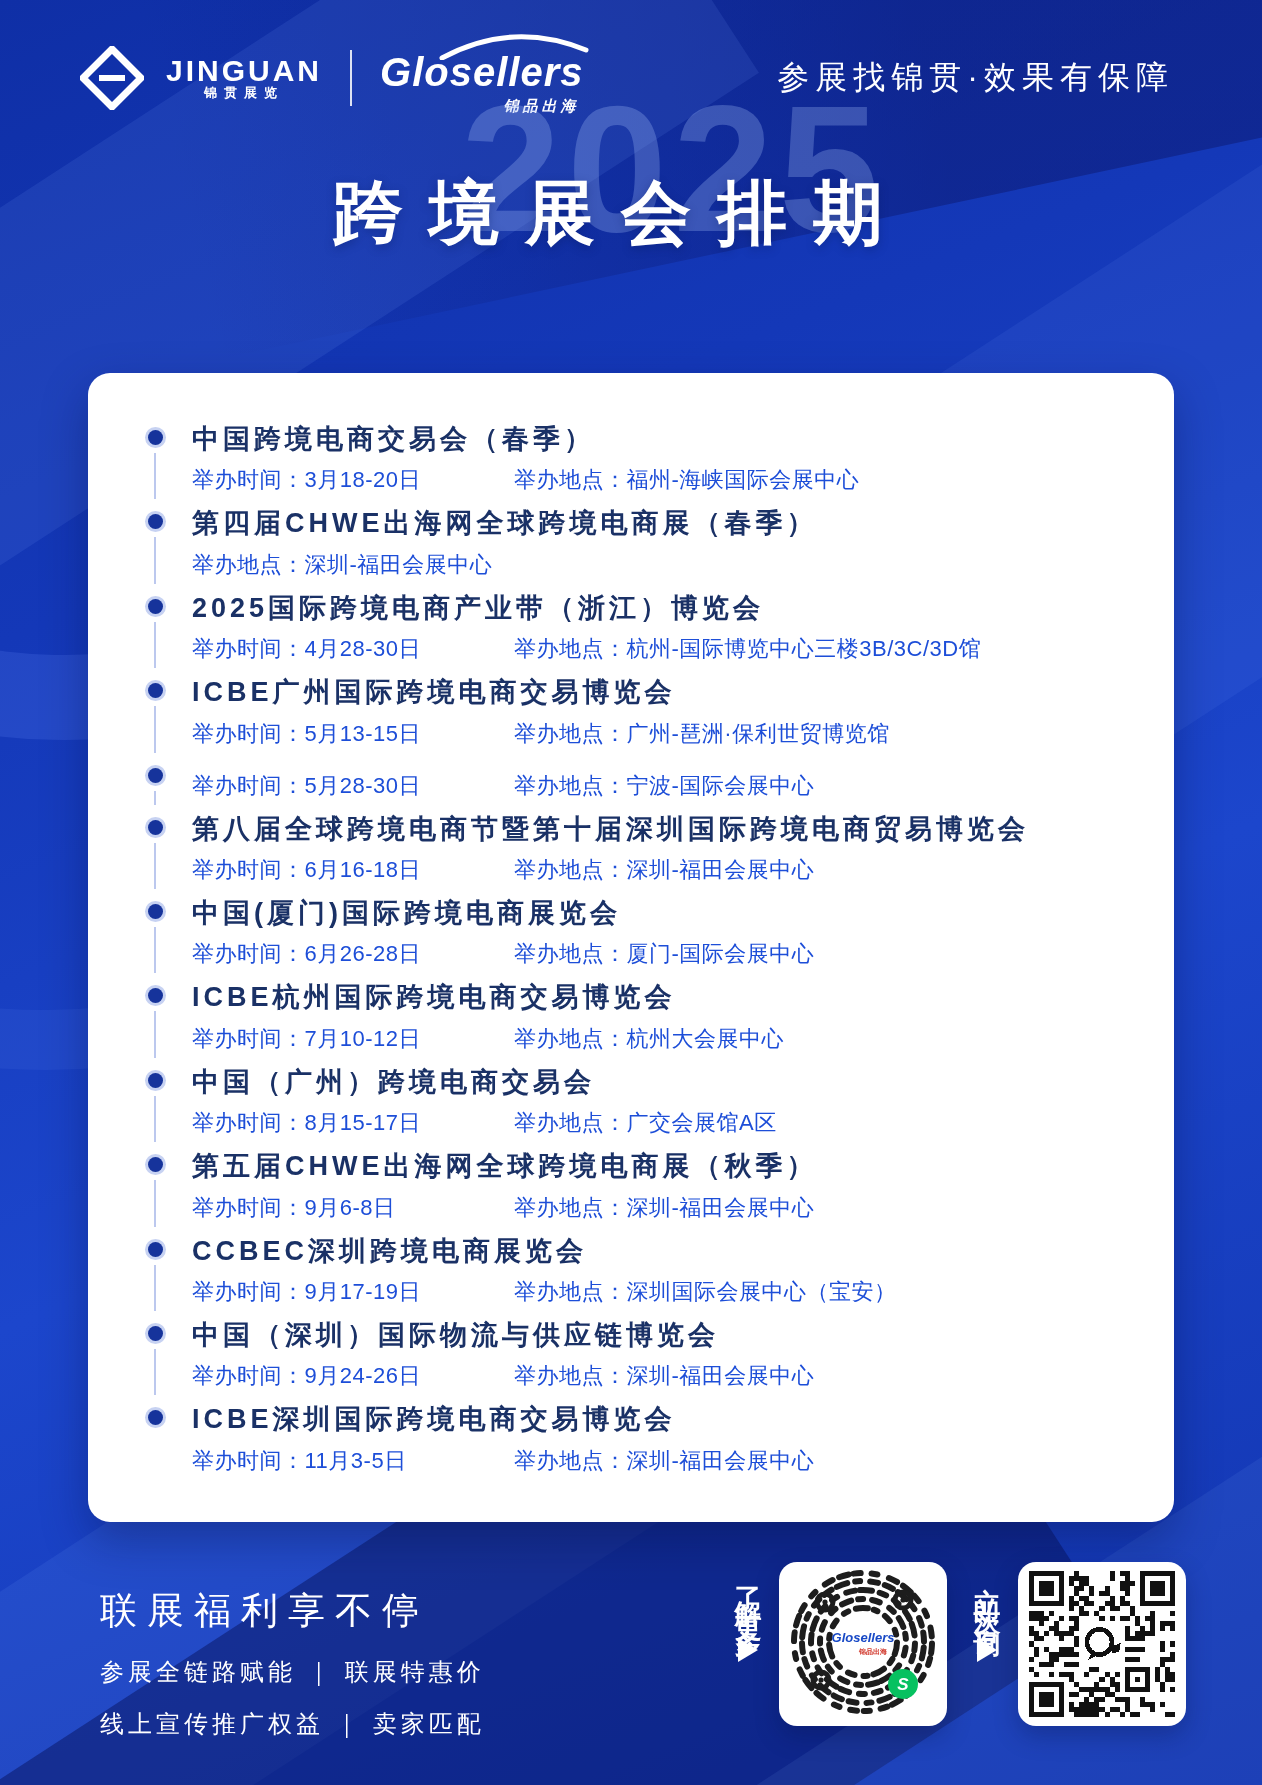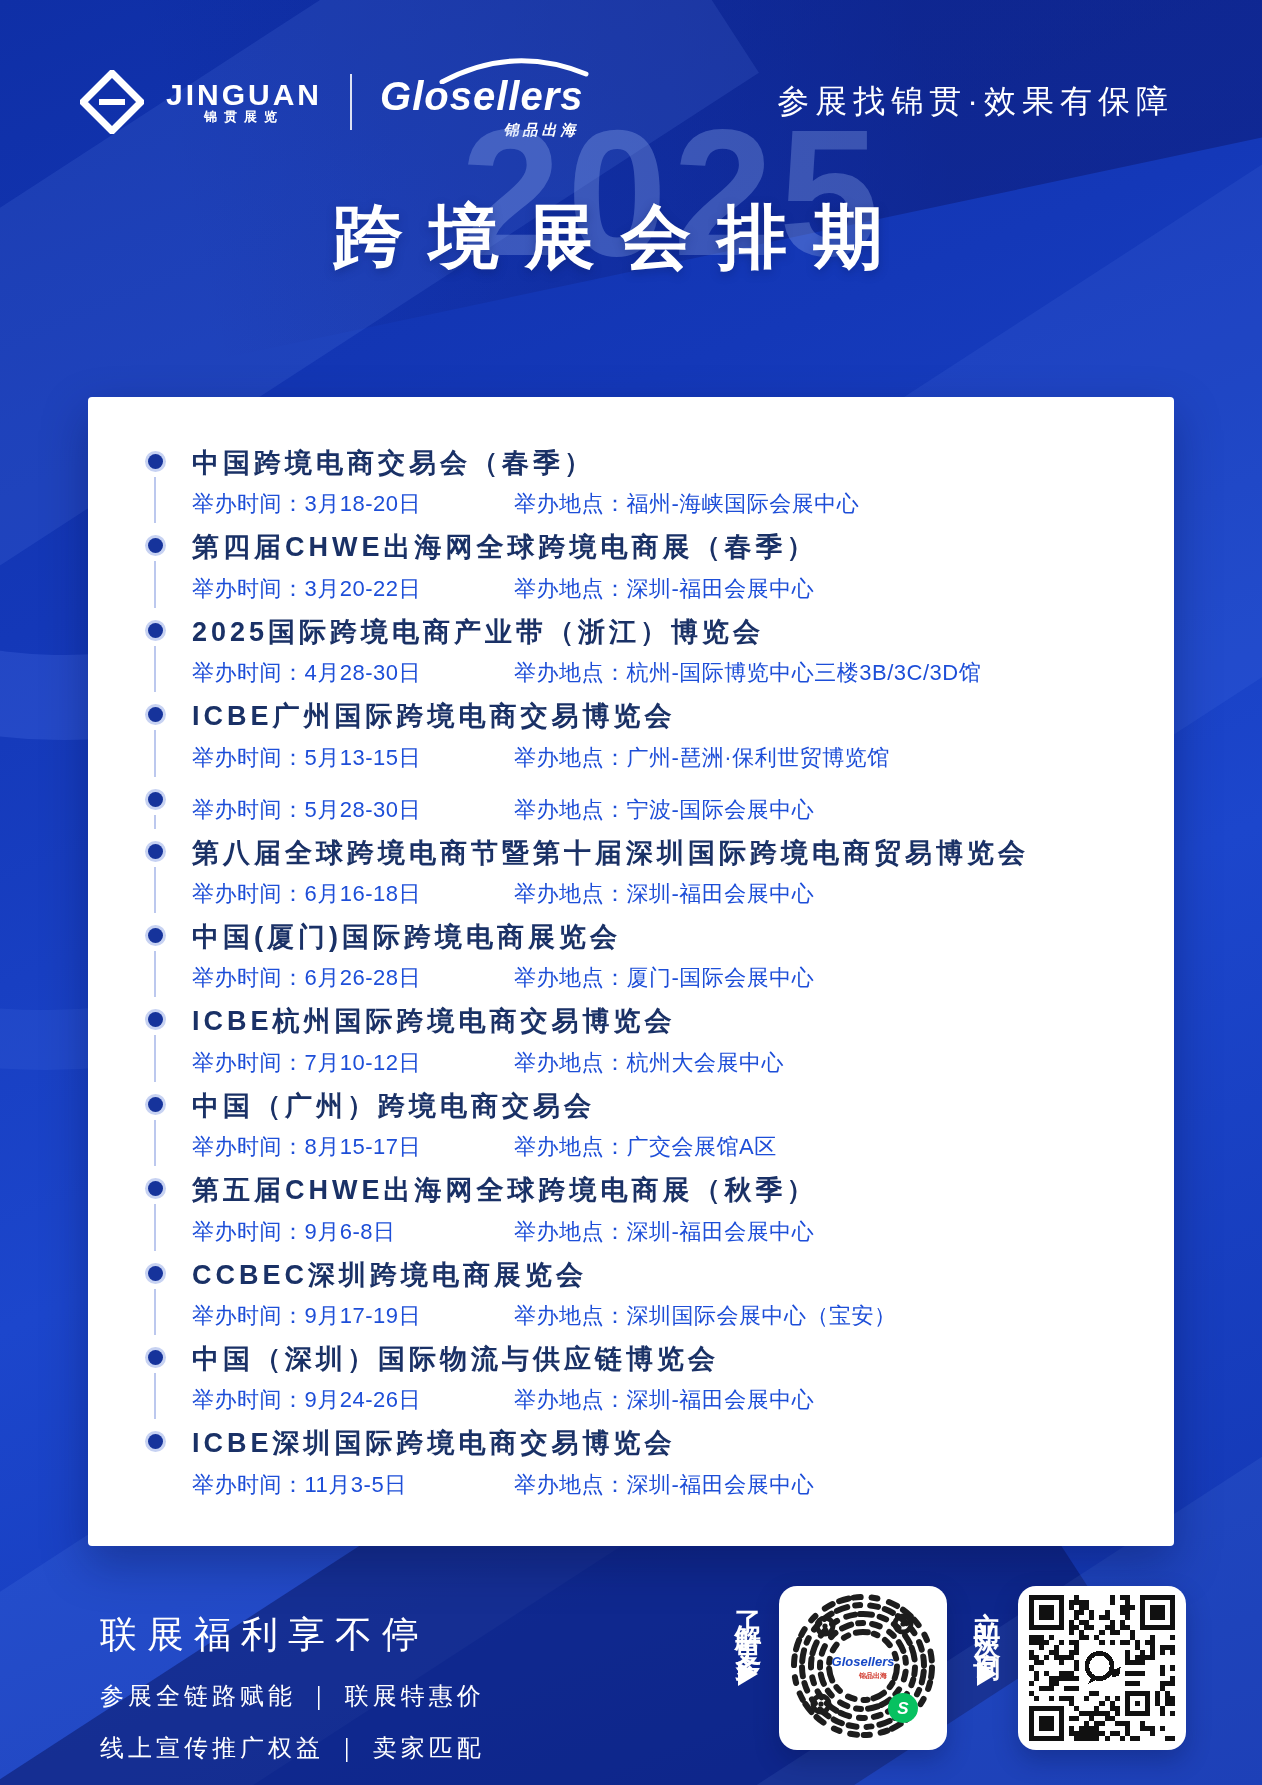--- a/index.html
+++ b/index.html
@@ -18,21 +18,21 @@
   .b5{bottom:-240px;left:-260px;width:1350px;height:470px;transform:rotate(-33deg);background:rgba(8,20,95,.5);}
   .b6{bottom:-120px;right:-300px;width:900px;height:320px;transform:rotate(-33deg);background:rgba(125,165,250,.10);}
   .c1{top:-430px;left:-520px;width:1000px;height:1000px;border-radius:50%;
       border:85px solid transparent;border-bottom-color:rgba(90,130,240,.22);border-left-color:rgba(90,130,240,.16);
       transform:rotate(35deg);}
   .c2{top:-300px;left:-640px;width:1250px;height:1250px;border-radius:50%;
       border:60px solid transparent;border-bottom-color:rgba(70,110,225,.18);transform:rotate(28deg);}
 
   
   .header{position:relative;display:flex;align-items:center;justify-content:space-between;
-          padding:66px 88px 0 80px;color:#fff;}
+          padding:42px 88px 0 80px;color:#fff;}
   .brand{display:flex;align-items:center;gap:22px;}
   .jg-mark svg{display:block;}
   .jg-stack{display:flex;flex-direction:column;align-items:center;line-height:1;}
   .jg-name{font-size:30px;font-weight:800;letter-spacing:3px;}
   .jg-sub{font-size:13px;font-weight:700;letter-spacing:7px;}
   .brand-divider{width:2px;height:56px;background:rgba(255,255,255,.85);margin:0 6px;}
   .glo-stack{position:relative;display:flex;flex-direction:column;align-items:flex-end;line-height:1;padding-top:10px;}
   .glo-name{font-size:40px;font-weight:800;font-style:italic;letter-spacing:1px;}
   .glo-sub{font-size:15px;font-weight:700;font-style:italic;letter-spacing:4px;margin-top:6px;margin-right:4px;}
   .glo-arc{position:absolute;top:-8px;left:4px;}
@@ -41,21 +41,21 @@
   
   .title-wrap{position:relative;height:198px;margin-top:2px;}
   .year-ghost{position:absolute;top:-36px;left:0;width:100%;text-align:center;
       font-size:180px;line-height:1;font-weight:800;letter-spacing:6px;
       color:rgba(160,185,245,.30);transform:translateX(42px);}
   .page-title{position:absolute;top:52px;width:100%;text-align:center;color:#fff;
       font-size:70px;font-weight:900;letter-spacing:26px;transform:translateX(-10px);
       text-shadow:0 3px 10px rgba(10,25,90,.35);}
 
   
-  .card{position:relative;margin:60px 88px 0;background:#fff;border-radius:4px;
+  .card{position:relative;margin:60px 88px 0;background:#fff;border-radius:22px;
         padding:50px 38px 34px 58px;box-shadow:0 18px 45px rgba(5,15,70,.35);}
   .event{position:relative;display:flex;padding-bottom:12px;}
   .tl{position:relative;width:46px;flex:none;}
   .bullet{position:absolute;left:2px;top:7px;width:15px;height:15px;border-radius:50%;
           background:#16339b;box-shadow:0 0 0 3px #c7d2f2;}
   .line{position:absolute;left:8px;top:30px;bottom:-4px;width:2px;background:#bcc8ee;}
   .event:last-child .line{display:none;}
   .ev-title{font-size:27px;font-weight:800;letter-spacing:4px;color:#1a3166;line-height:1.2;white-space:nowrap;}
   .ev-meta{display:flex;margin-top:10px;font-size:22px;color:#1d4ed8;letter-spacing:.5px;}
   .ev-time{flex:none;width:322px;}
@@ -135,23 +135,20 @@
   </div>
 
   <div class="event">
     <div class="tl">
       <span class="bullet"></span>
       <span class="line"></span>
     </div>
     <div class="ev-body">
       <div class="ev-title">第四届CHWE出海网全球跨境电商展（春季）</div>
       <div class="ev-meta">
-        <div class="ev-time">
-          <span>举办时间：</span><span class="ev-time-val">3月20-22日</span>
-        </div>
         <div class="ev-loc">
           <span>举办地点：</span><span class="ev-loc-val">深圳-福田会展中心</span>
         </div>
       </div>
     </div>
   </div>
 
   <div class="event">
     <div class="tl">
       <span class="bullet"></span>

